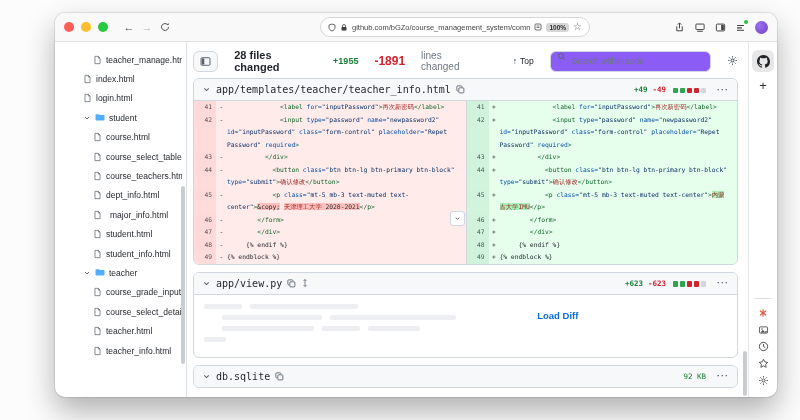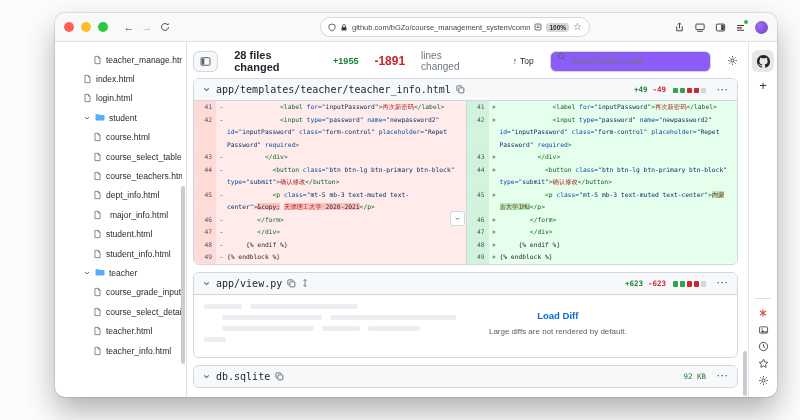--- a/index.html
+++ b/index.html
@@ -556,21 +556,20 @@
                 <span class="skb" style="width:92px"></span>
                 <span class="skb" style="width:38px"></span>
                 <span class="skb" style="width:52px"></span>
               </div>
             <div class="skrow">
                 <span class="skb" style="width:22px"></span>
               </div>
           </div>
           <div class="loadwrap">
             <div class="loadlink">Load Diff</div>
-            <div class="loadnote">Large diffs are not rendered by default.</div>
           </div>
         </div>
       </section>
 
       <section class="card">
         <div class="chead" style="border-bottom:none;">
           <span class="chev">
             <svg width="9" height="9" viewBox="0 0 16 16">
                 <path d="M4 6l4 4 4-4" fill="none" stroke="currentColor" stroke-width="1.8"></path>
               </svg>

